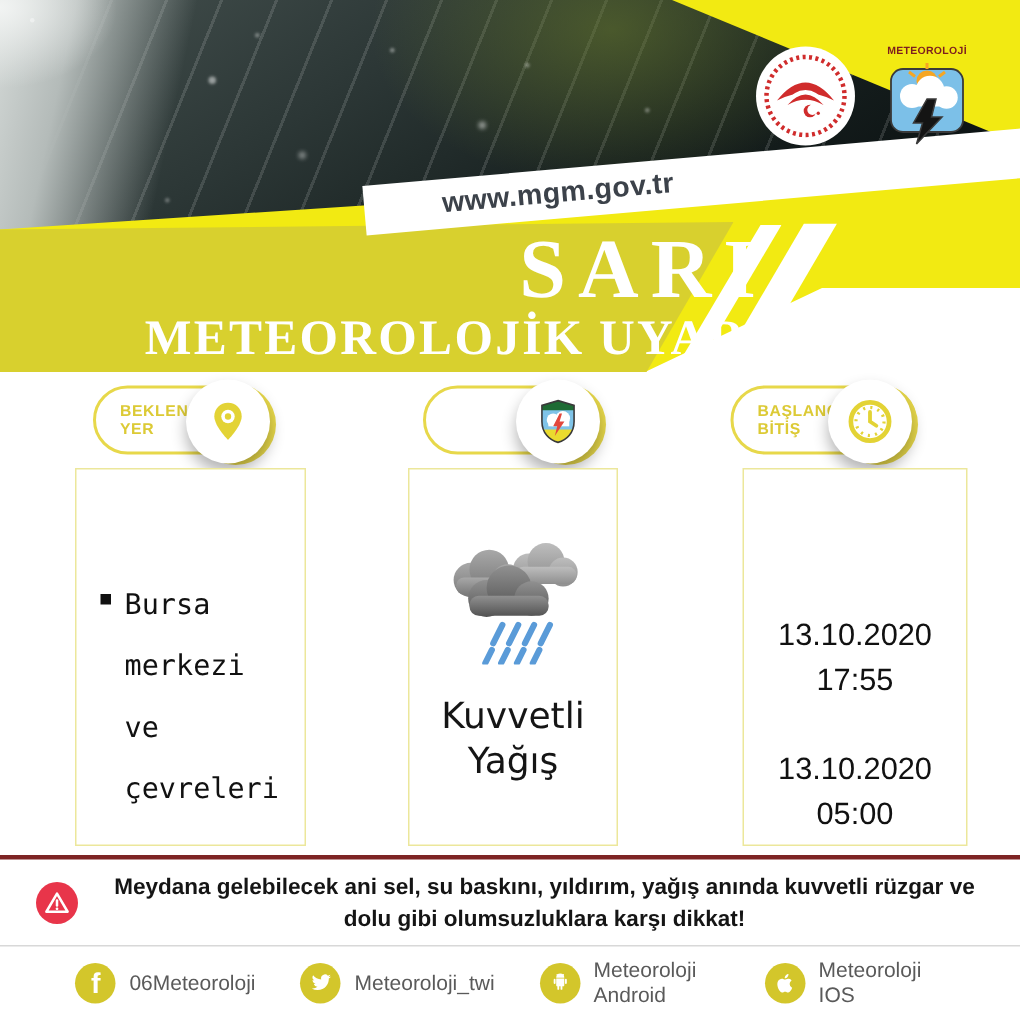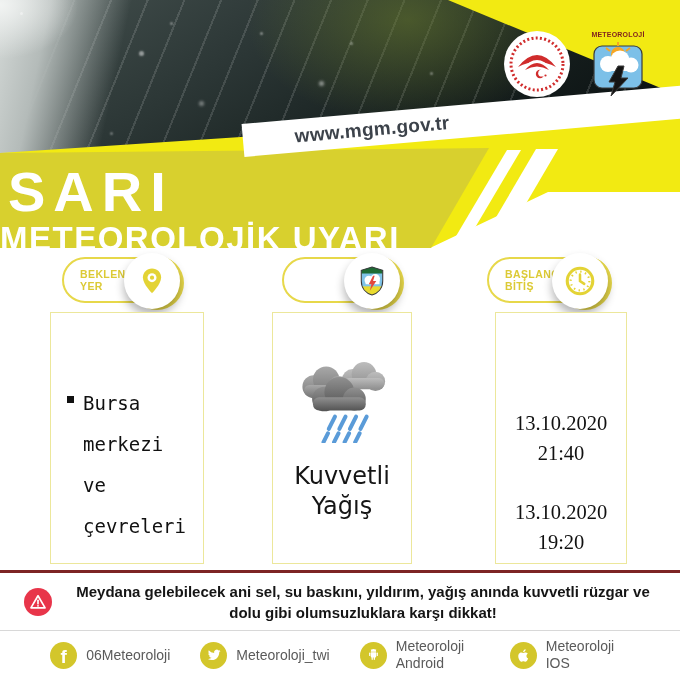--- a/index.html
+++ b/index.html
@@ -29,21 +29,21 @@
      clip-path:polygon(0 153px,680px 108px,680px 192px,548px 192px,430px 248px,0 248px);}
   .y-olive{position:absolute;inset:0;background:#d8d02e;
      clip-path:polygon(0 153px,489px 148px,431px 248px,0 248px);}
   .stripe1{position:absolute;inset:0;background:#fff;
      clip-path:polygon(507px 150px,521px 150px,463px 248px,449px 248px);}
   .stripe2{position:absolute;inset:0;background:#fff;
      clip-path:polygon(536px 149px,558px 149px,500px 248px,478px 248px);}
   .site-band{position:absolute;left:243px;top:124px;width:460px;height:33px;background:#fff;
      transform:rotate(-5deg);transform-origin:left center;display:flex;align-items:center;}
   .site-band span{padding-left:52px;font-size:19px;font-weight:bold;color:#3c424a;letter-spacing:.3px;}
-  .title-block{position:absolute;left:0;top:164px;width:512px;text-align:left;color:#fff;}
+  .title-block{position:absolute;left:0;top:152px;width:512px;text-align:right;color:#fff;font-family:Liberation Serif, serif;}
   .title-main{font-size:56px;font-weight:bold;letter-spacing:8px;line-height:1;padding-left:8px;}
   .title-sub{font-size:33px;font-weight:bold;letter-spacing:1.5px;margin-top:0;}
 
   
   .ministry{position:absolute;left:504px;top:31px;width:66px;height:66px;border-radius:50%;background:#fff;}
   .met-logo{position:absolute;left:586px;top:30px;width:64px;height:74px;text-align:center;}
   .met-logo .mtxt{font-size:7px;font-weight:bold;color:#7e1f1f;letter-spacing:.2px;line-height:10px;}
 
   
   .badge{position:absolute;height:56px;}
@@ -61,21 +61,21 @@
   
   .card{position:absolute;top:312px;height:252px;background:#fff;border:1.5px solid #ece79b;box-sizing:border-box;}
   #card-location{left:50px;width:154px;padding:70px 10px 0 16px;}
   .loc-row{display:flex;gap:9px;}
   .loc-bullet{width:7px;height:7px;background:#111;margin-top:13px;flex:none;}
   .loc-text{font-family:"DejaVu Sans Mono",monospace;font-size:19px;line-height:2.15;color:#111;}
   #card-event{left:272px;width:140px;text-align:center;}
   #card-event svg{margin-top:42px;}
   .event-label{margin:14px auto 0;width:130px;font-family:"DejaVu Sans",sans-serif;font-size:24px;
      line-height:1.25;color:#151515;}
-  #card-time{left:495px;width:132px;text-align:center;padding-top:96px;font-family:Liberation Serif, serif;
+  #card-time{left:495px;width:150px;text-align:center;padding-top:96px;font-family:Liberation Sans, sans-serif;
      font-size:20.5px;line-height:1.45;color:#111;}
   .time-group2{margin-top:30px;}
 
   
   .warning{position:absolute;left:0;top:570px;width:680px;height:60px;background:#fff;
      border-top:3px solid #7d2424;box-sizing:border-box;display:flex;align-items:center;}
   .warn-icon{flex:none;margin-left:24px;width:28px;height:28px;border-radius:50%;background:#e8354a;
      display:flex;align-items:center;justify-content:center;}
   .warn-text{margin-left:11px;width:600px;font-size:15px;font-weight:bold;color:#151515;line-height:1.4;text-align:center;}
 
@@ -255,25 +255,25 @@
         <line x1="68" y1="89" x2="63" y2="99"></line>
           <line x1="80" y1="89" x2="75" y2="99"></line>
       </g>
     </svg>
     <div class="event-label">Kuvvetli Yağış</div>
   </div>
 
   <div class="card" id="card-time">
     <div class="time-group">
       <div>13.10.2020</div>
-      <div>21:40</div>
+      <div>17:55</div>
     </div>
     <div class="time-group time-group2">
       <div>13.10.2020</div>
-      <div>19:20</div>
+      <div>05:00</div>
     </div>
   </div>
 
   <div class="warning">
     <div class="warn-icon">
       <svg width="20" height="20" viewBox="0 0 24 24">
         <path d="M12 4.5 L20.5 19 H3.5 Z" fill="none" stroke="#fff" stroke-width="2" stroke-linejoin="round"></path>
         <line x1="12" y1="10" x2="12" y2="14" stroke="#fff" stroke-width="2" stroke-linecap="round"></line>
         <circle cx="12" cy="16.6" r="1.1" fill="#fff"></circle>
       </svg>

